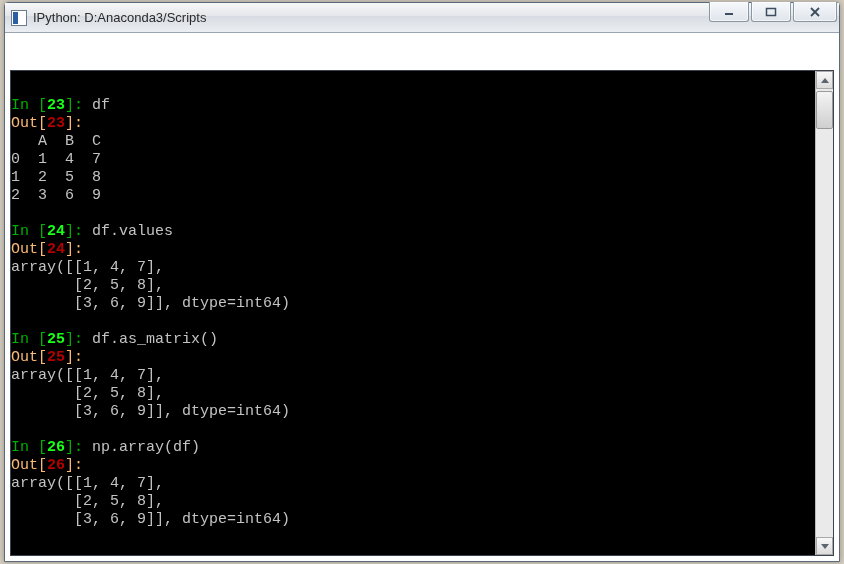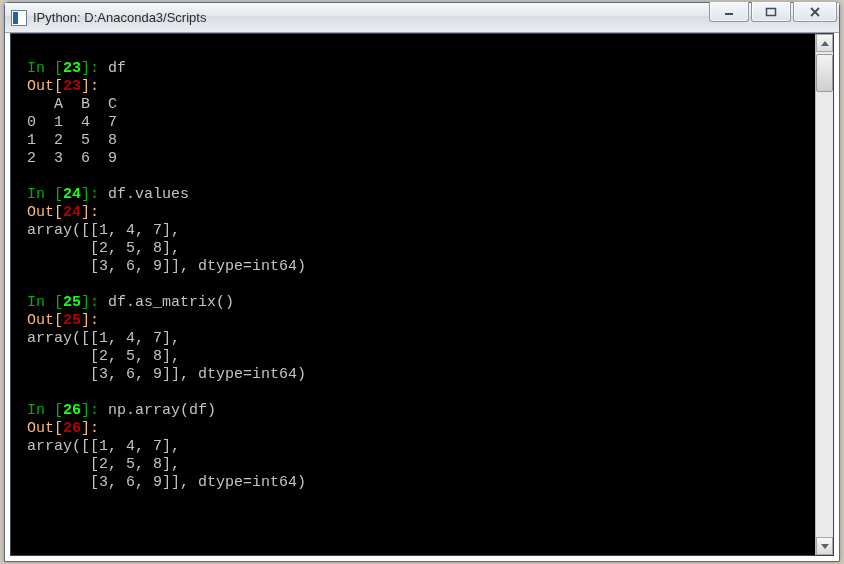--- a/index.html
+++ b/index.html
@@ -17,20 +17,21 @@
     left: 4px;
     top: 2px;
     width: 836px;
     height: 560px;
     background: #fff;
     border: 1px solid #5a6a7a;
     border-radius: 4px 4px 0 0;
     box-shadow: 0 0 6px rgba(0,0,0,0.3);
     display: flex;
     flex-direction: column;
+    gap: 37px;
   }
   .titlebar {
     height: 30px;
     background: linear-gradient(#f8f8f8,#e4e6ea 45%,#d8dce2 46%,#ebeef2);
     border-bottom: 1px solid #9aa4b0;
     display: flex;
     align-items: center;
     padding: 0 4px 0 6px;
     position: relative;
   }
@@ -75,21 +76,21 @@
   .win-btn svg { display:block; }
   .client {
     flex:1;
     display:flex;
     background:#000;
     border:1px solid #3a4450;
     margin:0 5px 5px 5px;
   }
   .terminal {
     flex:1;
-    padding:8px 8px 8px 16px;
+    padding:8px 8px 8px 0;
     font-family:"Consolas","Courier New",monospace;
     font-size:15px;
     line-height:18px;
     color:#c3c3c3;
     white-space:pre;
     overflow:hidden;
   }
   .terminal .grn { color:#00b200; }
   .terminal .grn-b { color:#18ff18; font-weight:bold; }
   .terminal .red { color:#fdba74; }

